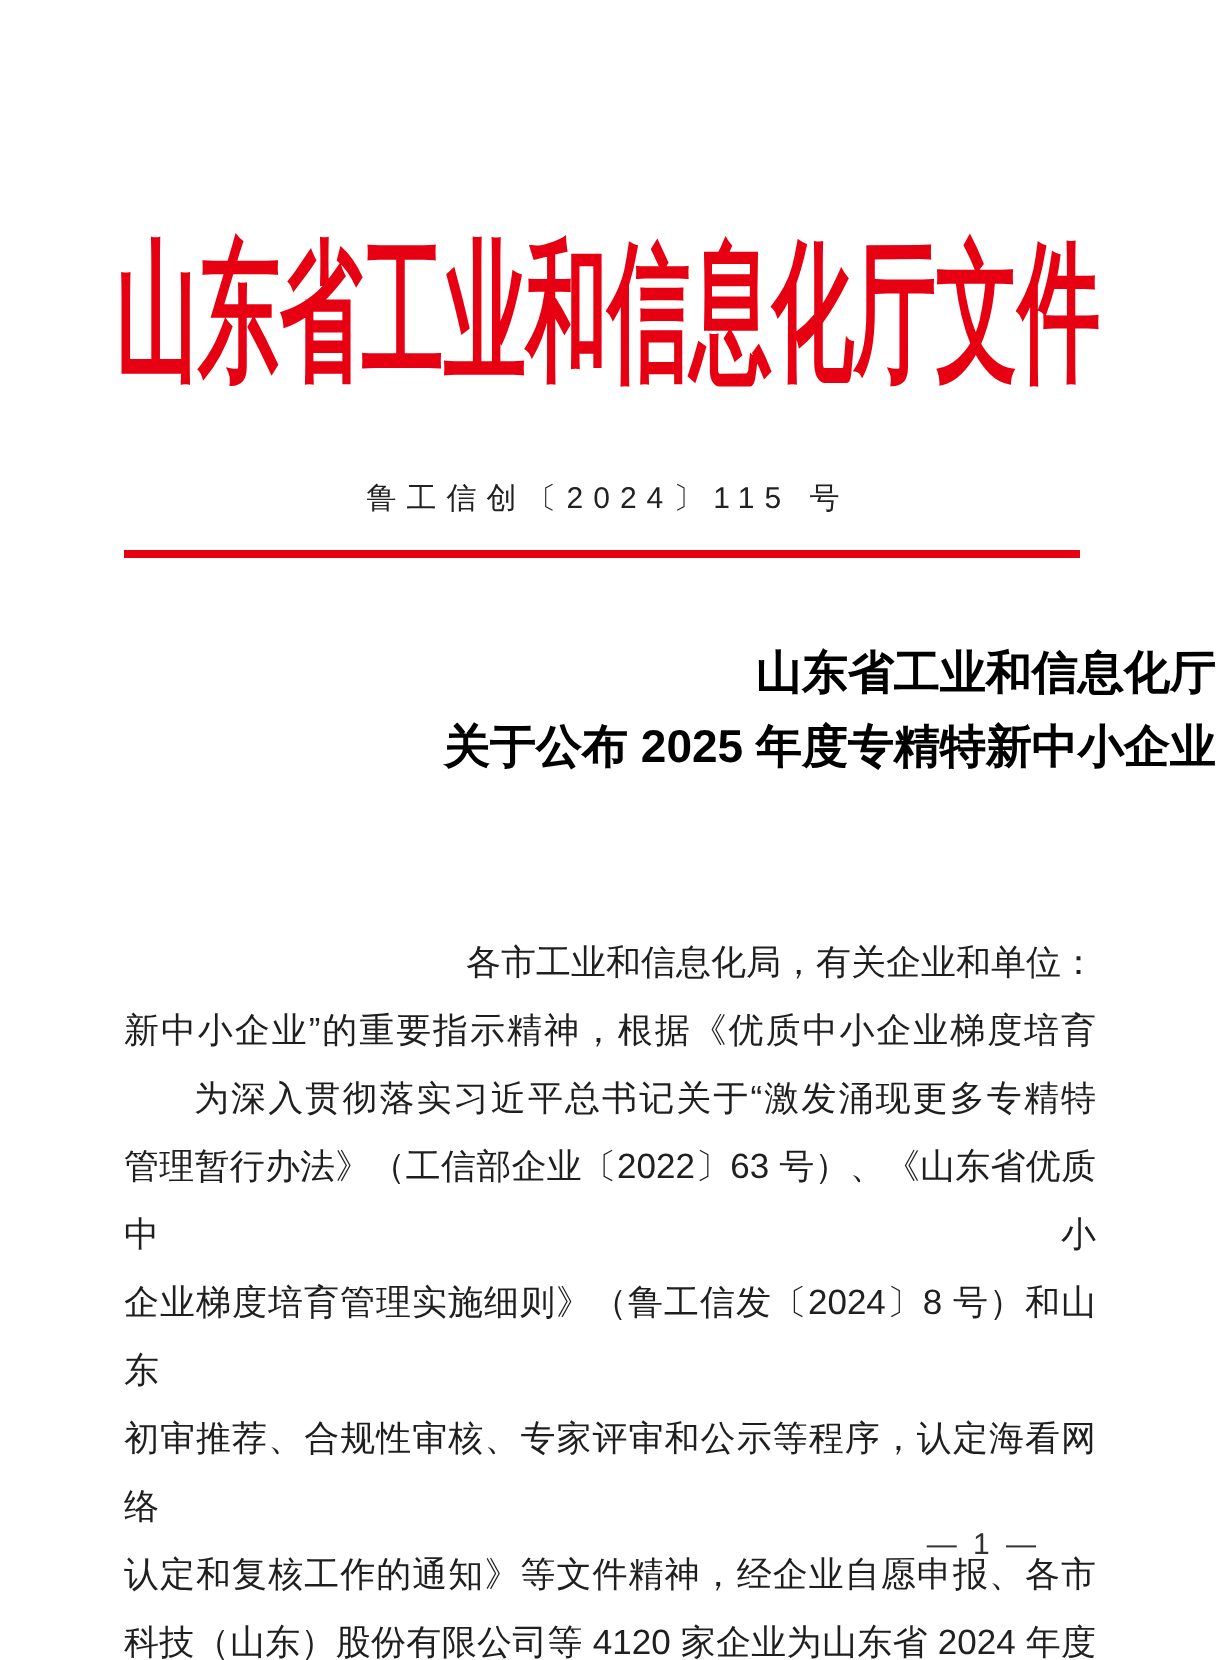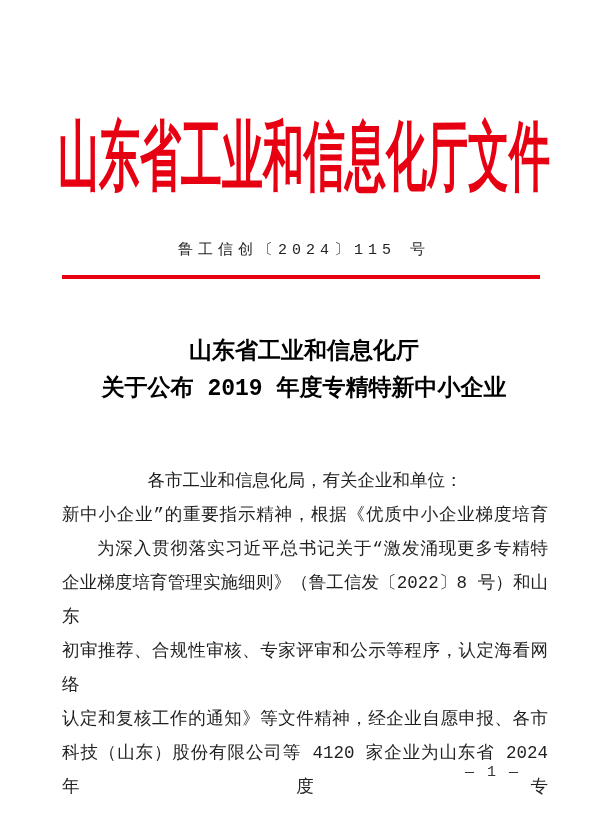--- a/index.html
+++ b/index.html
@@ -3,21 +3,21 @@
 <meta charset="utf-8">
 <style>
   * { margin: 0; padding: 0; box-sizing: border-box; }
   html, body { background: #ffffff; }
   .page {
     position: relative;
     width: 608px;
     height: 830px;
     margin: 0 auto;
     background: #ffffff;
-    font-family: Liberation Mono, monospace;
+    font-family: Liberation Sans, sans-serif;
     color: #1a1a1a;
     overflow: hidden;
   }
   .letterhead {
     position: absolute;
     top: 106px;
     left: 0;
     width: 100%;
     text-align: center;
     color: #e60012;
@@ -42,40 +42,40 @@
   .red-divider {
     position: absolute;
     top: 275px;
     left: 62px;
     width: 478px;
     height: 4px;
     background: #e60012;
   }
   .notice-title {
     position: absolute;
-    top: 334px;
+    top: 318px;
     left: 0;
     width: 100%;
-    text-align: center;
+    text-align: right;
     font-weight: bold;
     font-size: 23px;
     line-height: 37px;
     color: #000000;
   }
   .body-block {
     position: absolute;
     top: 464px;
     left: 62px;
     width: 486px;
     font-size: 17.5px;
     line-height: 34px;
     color: #1f1f1f;
   }
   .salutation {
-    text-align: center;
+    text-align: right;
     white-space: nowrap;
   }
   .jline {
     text-align: justify;
     text-align-last: justify;
     text-justify: inter-character;
   }
   .jline.indent {
     text-indent: 2em;
   }
@@ -95,28 +95,29 @@
 <div class="page">
 
   <div class="letterhead">山东省工业和信息化厅文件</div>
 
   <div class="doc-number">鲁工信创〔2024〕115 号</div>
 
   <div class="red-divider"></div>
 
   <div class="notice-title">
     <div>山东省工业和信息化厅</div>
-    <div>关于公布 2019 年度专精特新中小企业</div>
+    <div>关于公布 2025 年度专精特新中小企业</div>
   </div>
 
   <div class="body-block">
     <div class="salutation">各市工业和信息化局，有关企业和单位：</div>
     <div class="jline">新中小企业”的重要指示精神，根据《优质中小企业梯度培育</div>
     <div class="jline indent">为深入贯彻落实习近平总书记关于“激发涌现更多专精特</div>
-    <div class="jline">企业梯度培育管理实施细则》（鲁工信发〔2022〕8 号）和山东</div>
+    <div class="jline">管理暂行办法》（工信部企业〔2022〕63 号）、《山东省优质中小</div>
+    <div class="jline">企业梯度培育管理实施细则》（鲁工信发〔2024〕8 号）和山东</div>
     <div class="jline">初审推荐、合规性审核、专家评审和公示等程序，认定海看网络</div>
     <div class="jline">认定和复核工作的通知》等文件精神，经企业自愿申报、各市</div>
     <div class="jline">科技（山东）股份有限公司等 4120 家企业为山东省 2024 年度专</div>
   </div>
 
   <div class="page-number">— 1 —</div>
 
 </div>
 
 </body></html>

